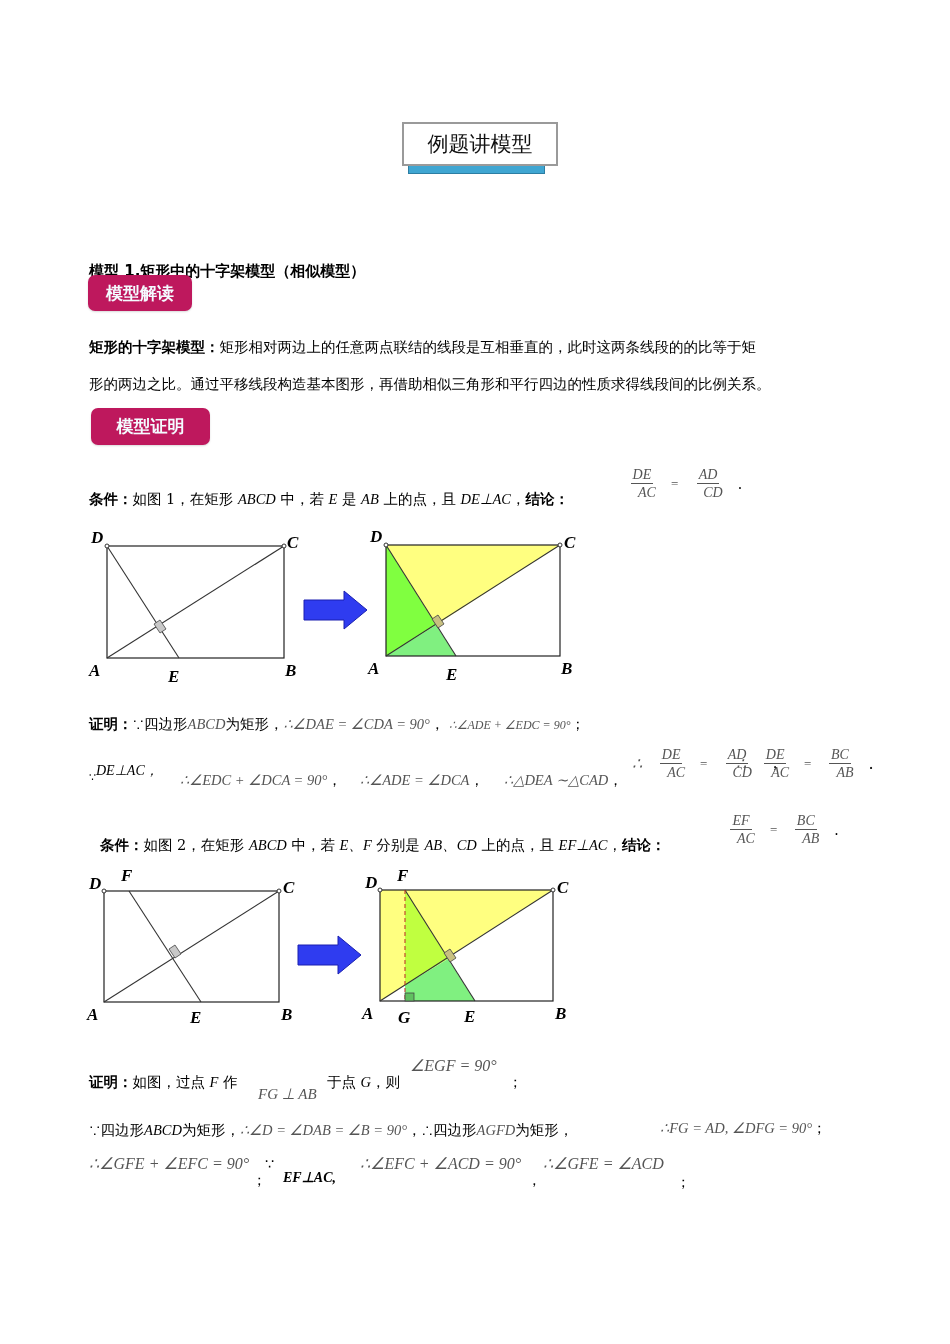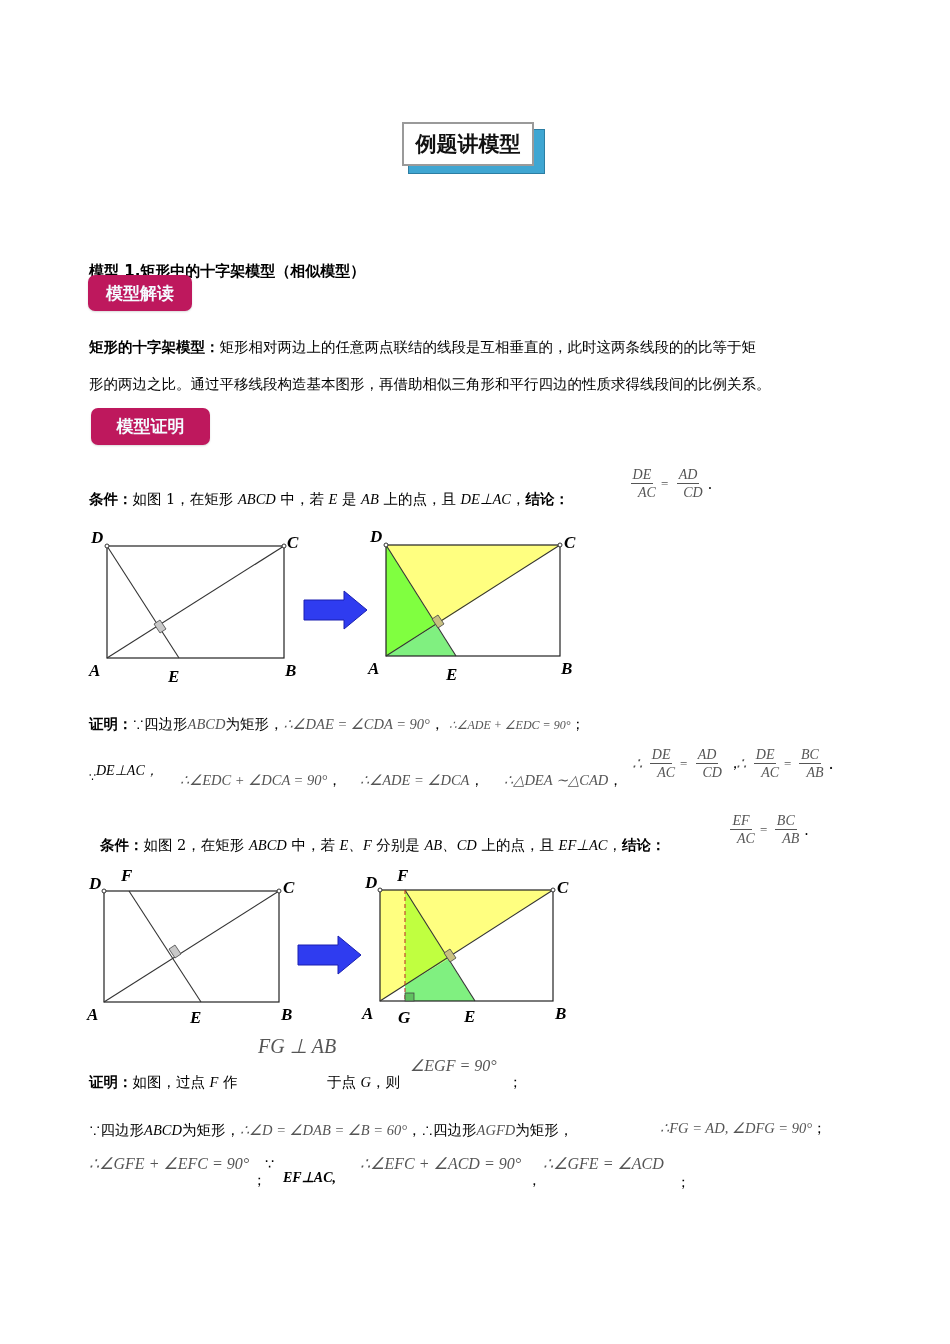--- a/index.html
+++ b/index.html
@@ -1,39 +1,39 @@
 <!DOCTYPE html>
 <html><head>
 <meta charset="utf-8">
 <style>
   html, body { margin: 0; padding: 0; background: #ffffff; }
   body { width: 950px; height: 1344px; position: relative; overflow: hidden;
          font-family: "DejaVu Serif", "Liberation Serif", serif; color: #000; }
   .abs { position: absolute; }
-  .title-box { left: 402px; top: 122px; width: 132px; height: 44px; background: #fff;
+  .title-box { left: 402px; top: 122px; width: 156px; height: 44px; background: #fff;
                border: 2px solid #9a9a9a; box-sizing: border-box; z-index: 2;
                display: flex; align-items: center; justify-content: center;
-               font-family: "DejaVu Sans", sans-serif; font-weight: bold; font-size: 21px; color: #111; }
+               font-family: "DejaVu Sans", sans-serif; font-weight: normal; font-size: 21px; color: #111; }
   .title-shadow { left: 408px; top: 129px; width: 137px; height: 45px; background: #3fa6d2;
                   border: 1px solid #2c7ea3; box-sizing: border-box; z-index: 1; }
   .heading { left: 89px; top: 238px; font-size: 15px; font-weight: bold; font-family: "DejaVu Sans", sans-serif; margin-top: 24px; }
   .tag { background: #be185d; color: #f4fbff; border-radius: 7px; font-family: "DejaVu Sans", sans-serif;
          font-weight: bold; font-size: 17px; display: flex; align-items: center; justify-content: center;
          box-shadow: 0 1px 2px rgba(0,0,0,0.15); }
   .tag1 { left: 88px; top: 275px; width: 104px; height: 36px; }
   .tag2 { left: 91px; top: 408px; width: 119px; height: 37px; }
   .para { font-size: 14.5px; line-height: 20px; white-space: nowrap; }
   .b { font-weight: bold; font-family: "DejaVu Sans", sans-serif; }
   .m { font-family: "Liberation Serif", serif; font-style: italic; }
   .mg { font-family: "Liberation Serif", serif; font-style: italic; color: #555; }
   .frac { display: inline-flex; flex-direction: column; align-items: center; vertical-align: middle;
           font-family: "Liberation Serif", serif; font-style: italic; color: #555; font-size: 14px; line-height: 17px; }
   .frac .num { border-bottom: 1px solid #555; padding: 0 2px; }
   .frac .den { padding: 0 2px; margin-left: 10px; }
-  .fracrow { display: inline-flex; align-items: center; gap: 3px; }
+  .fracrow { display: inline-flex; align-items: center; gap: 13px; }
   .eq { color: #555; font-size: 13px; font-family: "Liberation Serif", serif; }
   svg text { font-family: "Liberation Serif", serif; font-style: italic; font-weight: bold; font-size: 17px; }
 </style>
 </head>
 <body>
 
 <div class="abs title-shadow"></div>
 <div class="abs title-box">例题讲模型</div>
 
 <div class="abs heading">模型 1.矩形中的十字架模型（相似模型）</div>
@@ -200,29 +200,29 @@
     <text x="362" y="1019"><tspan>A</tspan></text>
     <text x="398" y="1023"><tspan>G</tspan></text>
     <text x="464" y="1022"><tspan>E</tspan></text>
     <text x="555" y="1019"><tspan>B</tspan></text>
   </g>
 </svg>
 
 <div class="abs para" style="left:89px; top:1072px;">
   <span class="b">证明：</span><span>如图，过点 </span><span class="m">F</span><span> 作</span>
 </div>
-<div class="abs para mg" style="left:258px; top:1036px; font-size:20px;">FG ⊥ AB</div>
+<div class="abs para mg" style="left:258px; top:1084px; font-size:15px;">FG ⊥ AB</div>
 <div class="abs para" style="left:327px; top:1072px;">
   <span>于点 </span><span class="m">G</span><span>，则</span>
 </div>
 <div class="abs para mg" style="left:410px; top:1056px; font-size:16px;">∠EGF = 90°</div>
 <div class="abs para" style="left:508px; top:1072px;">；</div>
 
 <div class="abs para" style="left:89px; top:1120px;">
-  <span>∵</span><span>四边形</span><span class="m">ABCD</span><span>为矩形，</span><span class="mg">∴∠D = ∠DAB = ∠B = 60°</span><span>，</span><span>∴四边形</span><span class="mg">AGFD</span><span>为矩形，</span>
+  <span>∵</span><span>四边形</span><span class="m">ABCD</span><span>为矩形，</span><span class="mg">∴∠D = ∠DAB = ∠B = 90°</span><span>，</span><span>∴四边形</span><span class="mg">AGFD</span><span>为矩形，</span>
 </div>
 <div class="abs para" style="left:660px; top:1118px;">
   <span class="mg">∴FG = AD, ∠DFG = 90°</span><span>；</span>
 </div>
 
 <div class="abs para mg" style="left:89px; top:1154px; font-size:16px;">∴∠GFE + ∠EFC = 90°</div>
 <div class="abs para" style="left:252px; top:1170px;">；</div>
 <div class="abs para" style="left:265px; top:1154px;">∵</div>
 <div class="abs para m" style="left:283px; top:1168px; font-size:14px; font-weight:bold;">EF⊥AC,</div>
 <div class="abs para mg" style="left:360px; top:1154px; font-size:16px;">∴∠EFC + ∠ACD = 90°</div>

